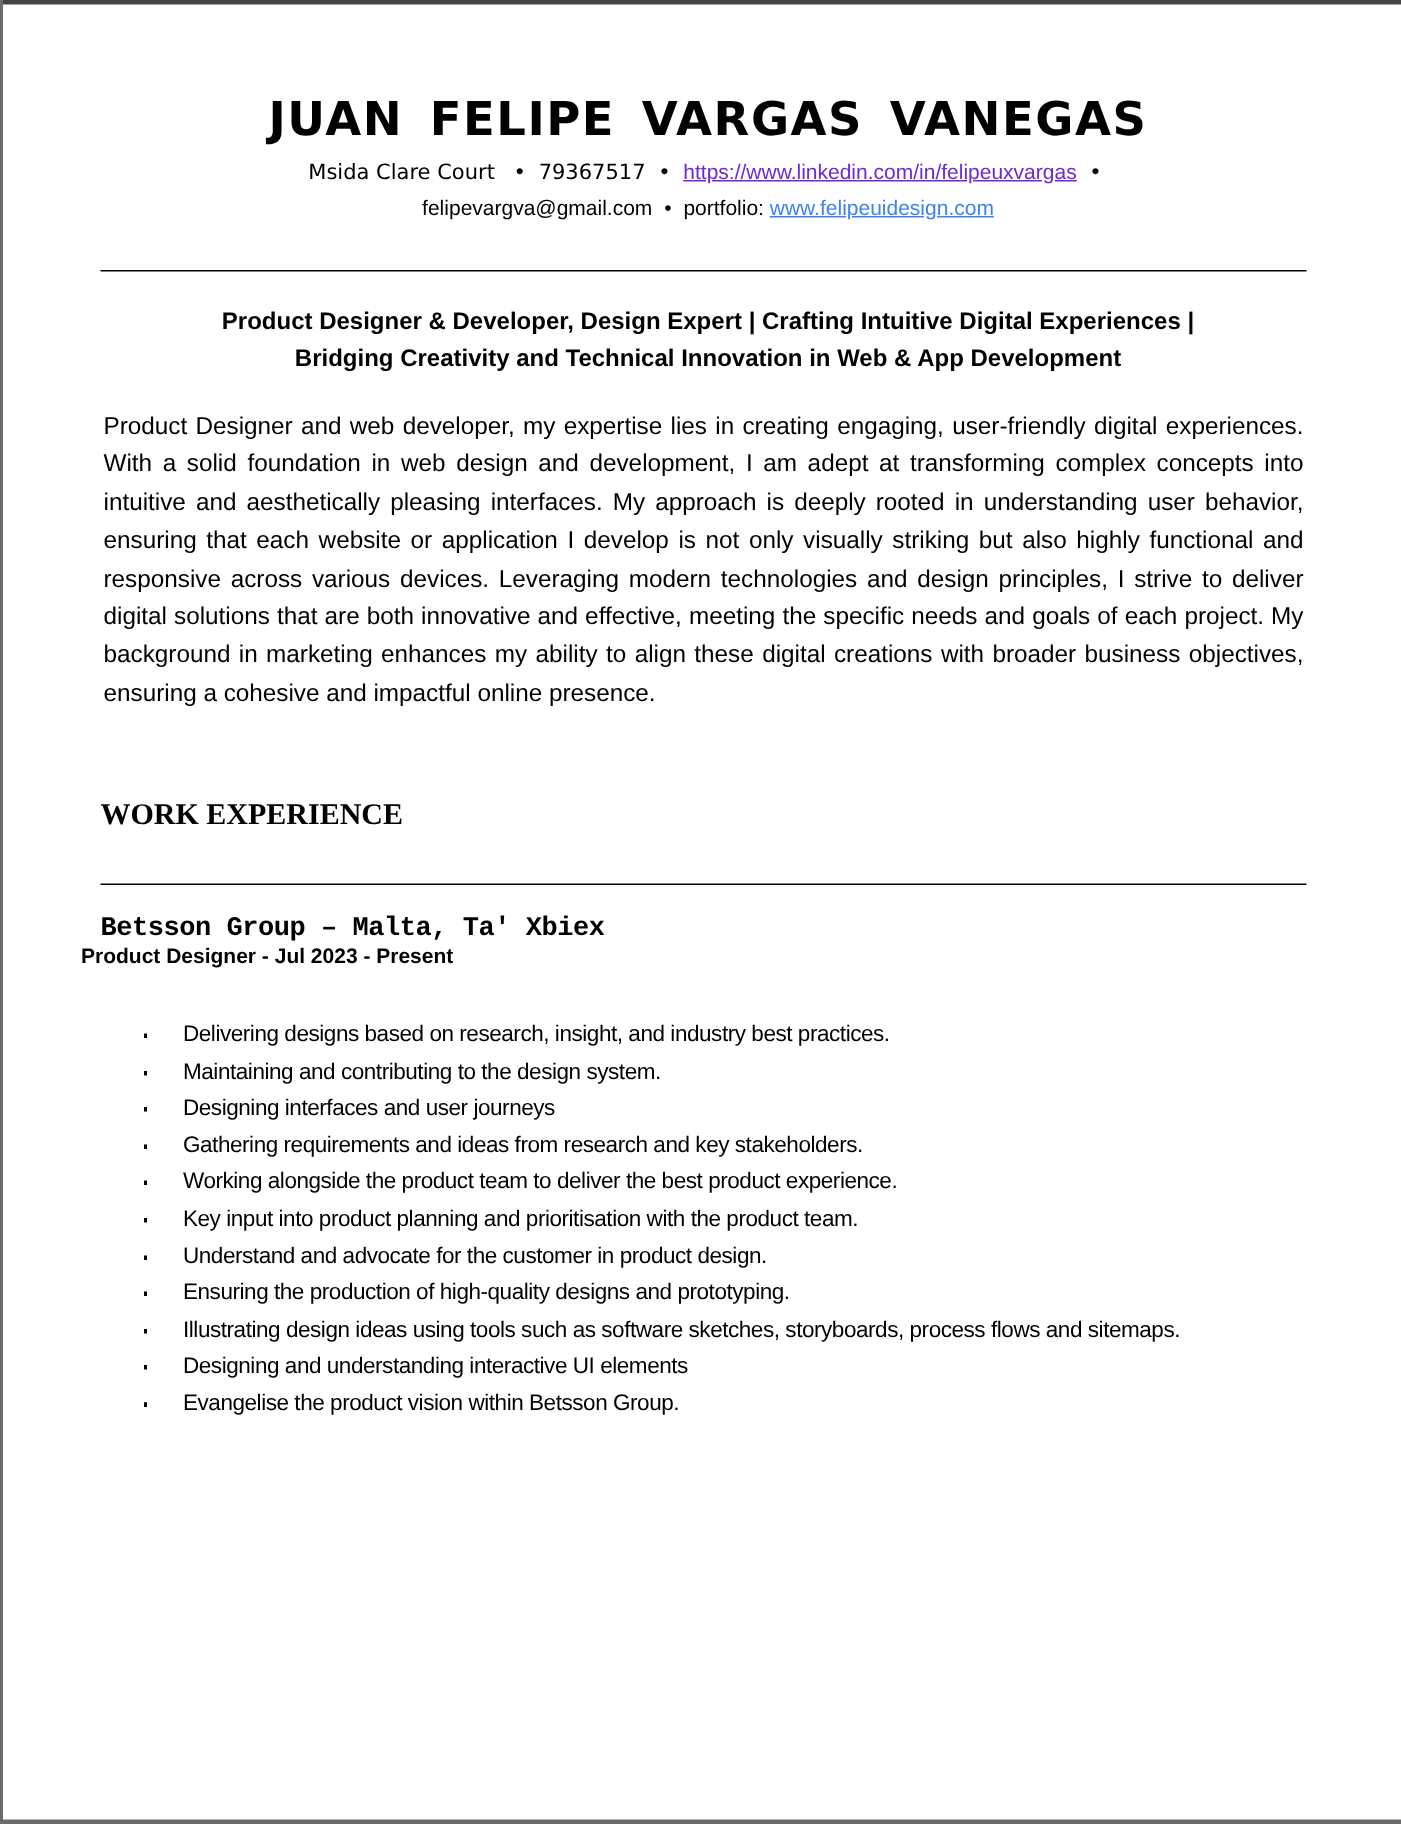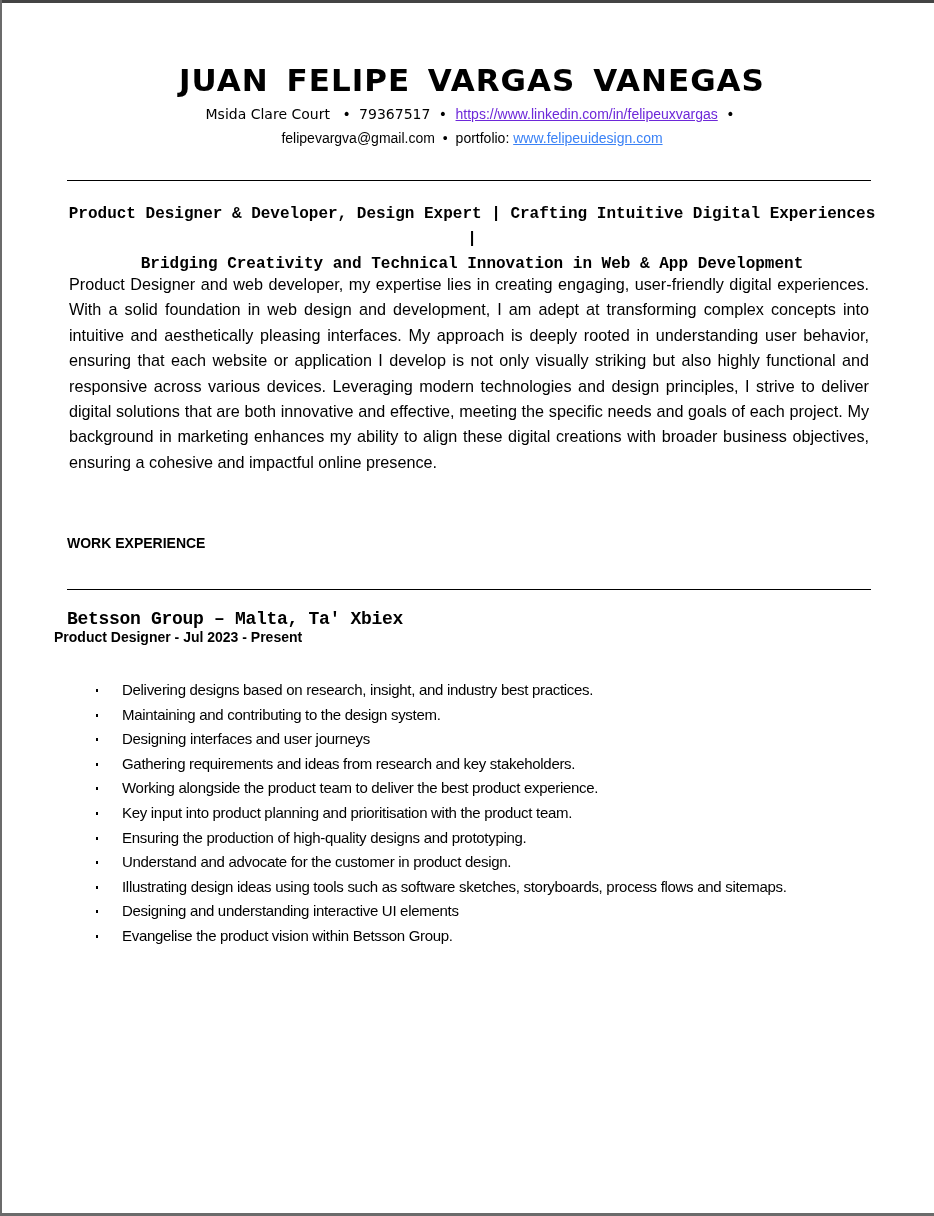--- a/index.html
+++ b/index.html
@@ -31,33 +31,33 @@
     .contact.l1 { top: 105px; }
     .contact.l2 { top: 129px; font-family: "Liberation Sans", sans-serif; font-size: 14px; }
     .contact .lnk { text-decoration: underline; font-family: "Liberation Sans", sans-serif; }
     .contact .dot { margin: 0 4px; }
 
     .hr { position: absolute; left: 67px; width: 804px; height: 1px; background: #000; }
 
     .headline {
       position: absolute; left: 60px; width: 824px; top: 202px;
       text-align: center;
-      font-family: Liberation Mono, monospace; font-weight: bold; font-size: 16px;
+      font-family: Liberation Sans, sans-serif; font-weight: bold; font-size: 16px;
       line-height: 25px;
     }
 
     .summary {
       position: absolute; left: 69px; width: 800px; top: 272px;
       font-family: "Liberation Sans", sans-serif; font-size: 16.2px;
       line-height: 25.4px; text-align: justify;
     }
 
     .section-title {
       position: absolute; left: 67px; top: 532px;
-      font-family: Liberation Sans, sans-serif; font-weight: bold; font-size: 14px;
+      font-family: Liberation Serif, serif; font-weight: bold; font-size: 20px;
       line-height: 22px;
     }
 
     .company {
       position: absolute; left: 67px; top: 608px;
       font-family: Liberation Mono, monospace; font-weight: bold; font-size: 18px;
       line-height: 22px; letter-spacing: -0.3px;
     }
     .role {
       position: absolute; left: 54px; top: 628px;
@@ -124,21 +124,21 @@
   <div class="company">Betsson Group – Malta, Ta' Xbiex</div>
   <div class="role">Product Designer - Jul 2023 - Present</div>
 
   <ul class="bullets">
     <li><span class="bdot"></span><span>Delivering designs based on research, insight, and industry best practices.</span></li>
     <li><span class="bdot"></span><span>Maintaining and contributing to the design system.</span></li>
     <li><span class="bdot"></span><span>Designing interfaces and user journeys</span></li>
     <li><span class="bdot"></span><span>Gathering requirements and ideas from research and key stakeholders.</span></li>
     <li><span class="bdot"></span><span>Working alongside the product team to deliver the best product experience.</span></li>
     <li><span class="bdot"></span><span>Key input into product planning and prioritisation with the product team.</span></li>
+    <li><span class="bdot"></span><span>Understand and advocate for the customer in product design.</span></li>
     <li><span class="bdot"></span><span>Ensuring the production of high-quality designs and prototyping.</span></li>
-    <li><span class="bdot"></span><span>Understand and advocate for the customer in product design.</span></li>
     <li><span class="bdot"></span><span>Illustrating design ideas using tools such as software sketches, storyboards, process flows and sitemaps.</span></li>
     <li><span class="bdot"></span><span>Designing and understanding interactive UI elements</span></li>
     <li><span class="bdot"></span></li>
     <li><span class="bdot"></span><span>Evangelise the product vision within Betsson Group.</span></li>
   </ul>
 
 </div>
 
 </body></html>

